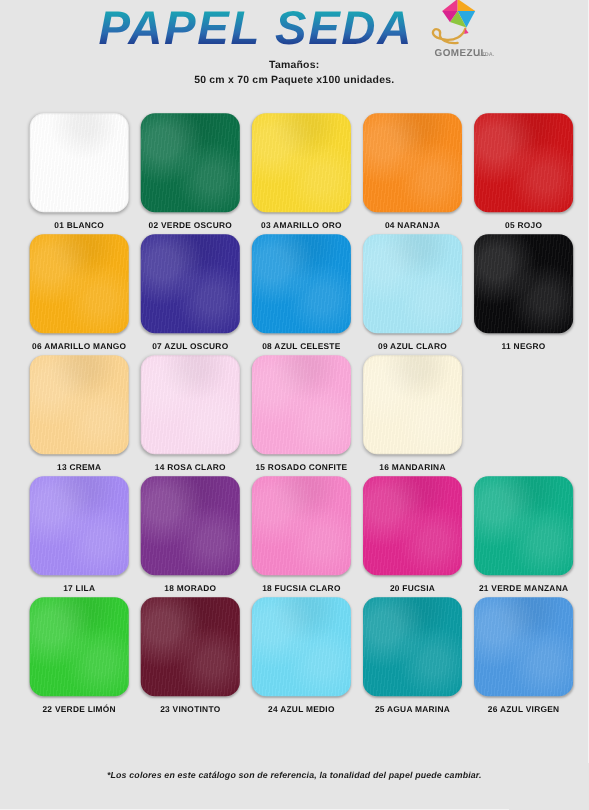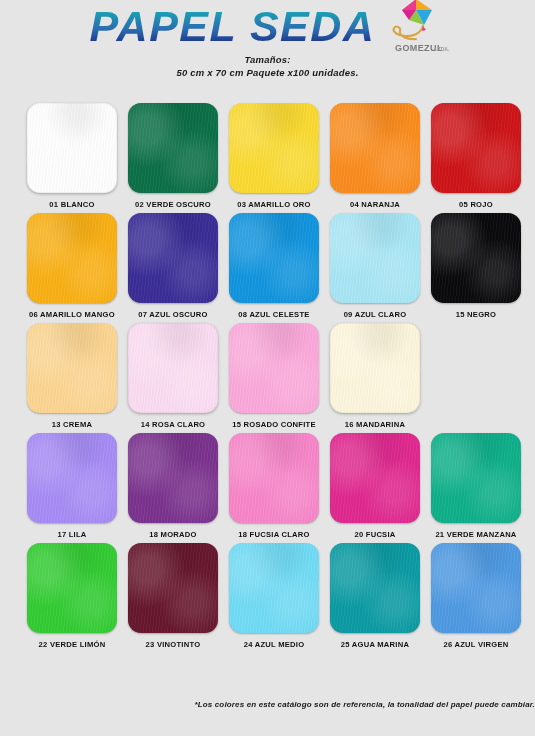--- a/index.html
+++ b/index.html
@@ -58,21 +58,20 @@
     height: 58px;
     margin-left: 10px;
     position: relative;
     flex: 0 0 auto;
   }
   .logo svg { display: block; }
 
   .sizes-line {
     font-size: 9.5px;
     font-weight: bold;
-    font-style: italic;
     color: #1a1a1a;
     letter-spacing: 0.2px;
     line-height: 13px;
     margin: 0;
   }
   .sizes-line.first { margin-top: 1px; }
 
   
   .grid {
     position: absolute;
@@ -125,21 +124,21 @@
     text-align: center;
     white-space: nowrap;
   }
 
   
   .footer-note {
     position: absolute;
     left: 0;
     right: 0;
     top: 700px;
-    text-align: right;
+    text-align: center;
     font-size: 8px;
     font-weight: bold;
     font-style: italic;
     color: #1a1a1a;
     letter-spacing: 0.15px;
   }
 </style>
 </head>
 <body>
 
@@ -209,21 +208,21 @@
         <div class="cell">
           <div class="swatch" style="background: rgb(18, 149, 222);"></div>
           <div class="label">08 AZUL CELESTE</div>
         </div>
         <div class="cell">
           <div class="swatch" style="background: rgb(168, 230, 245);"></div>
           <div class="label">09 AZUL CLARO</div>
         </div>
         <div class="cell">
           <div class="swatch" style="background: rgb(10, 10, 12);"></div>
-          <div class="label">15 NEGRO</div>
+          <div class="label">11 NEGRO</div>
         </div>
       </div>
       <div class="row">
         <div class="cell">
           <div class="swatch" style="background: rgb(252, 213, 146);"></div>
           <div class="label">13 CREMA</div>
         </div>
         <div class="cell">
           <div class="swatch light-edge" style="background: rgb(251, 220, 241);"></div>
           <div class="label">14 ROSA CLARO</div>

